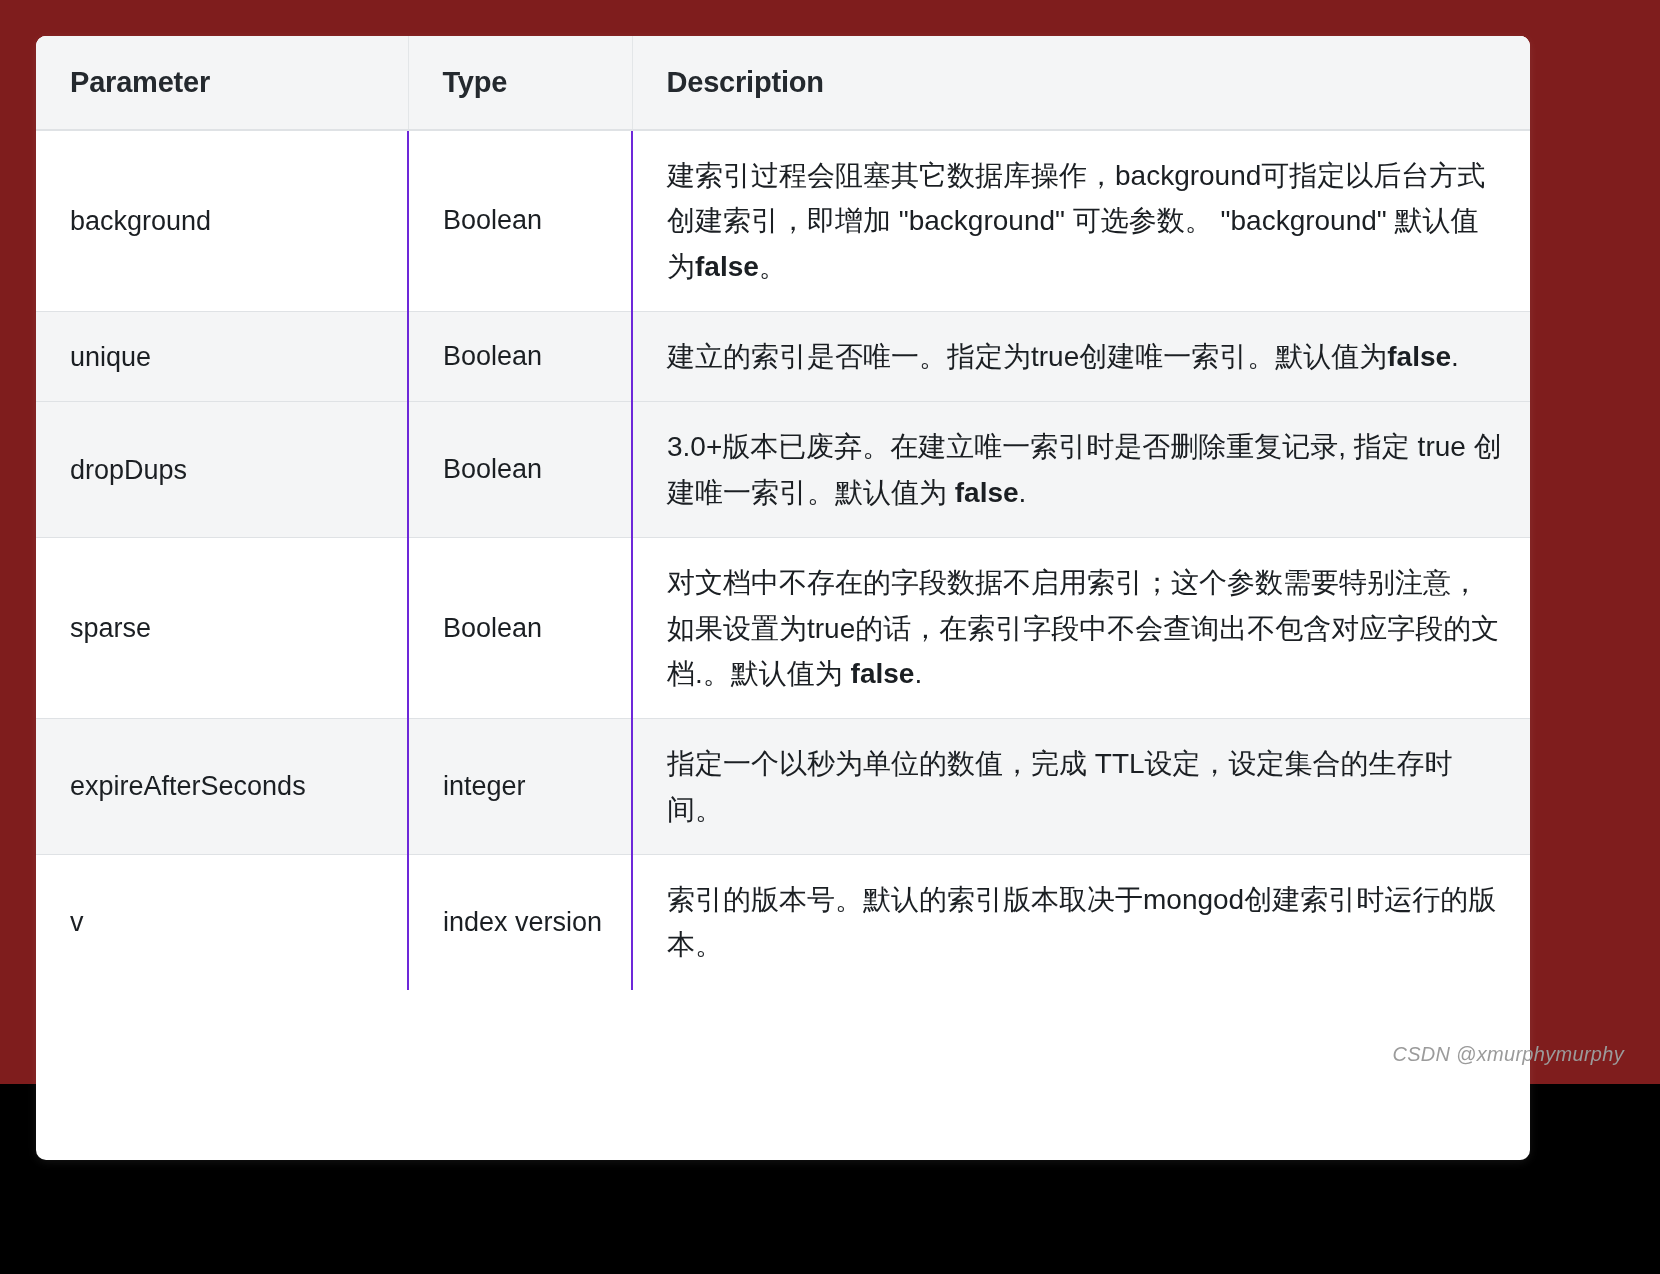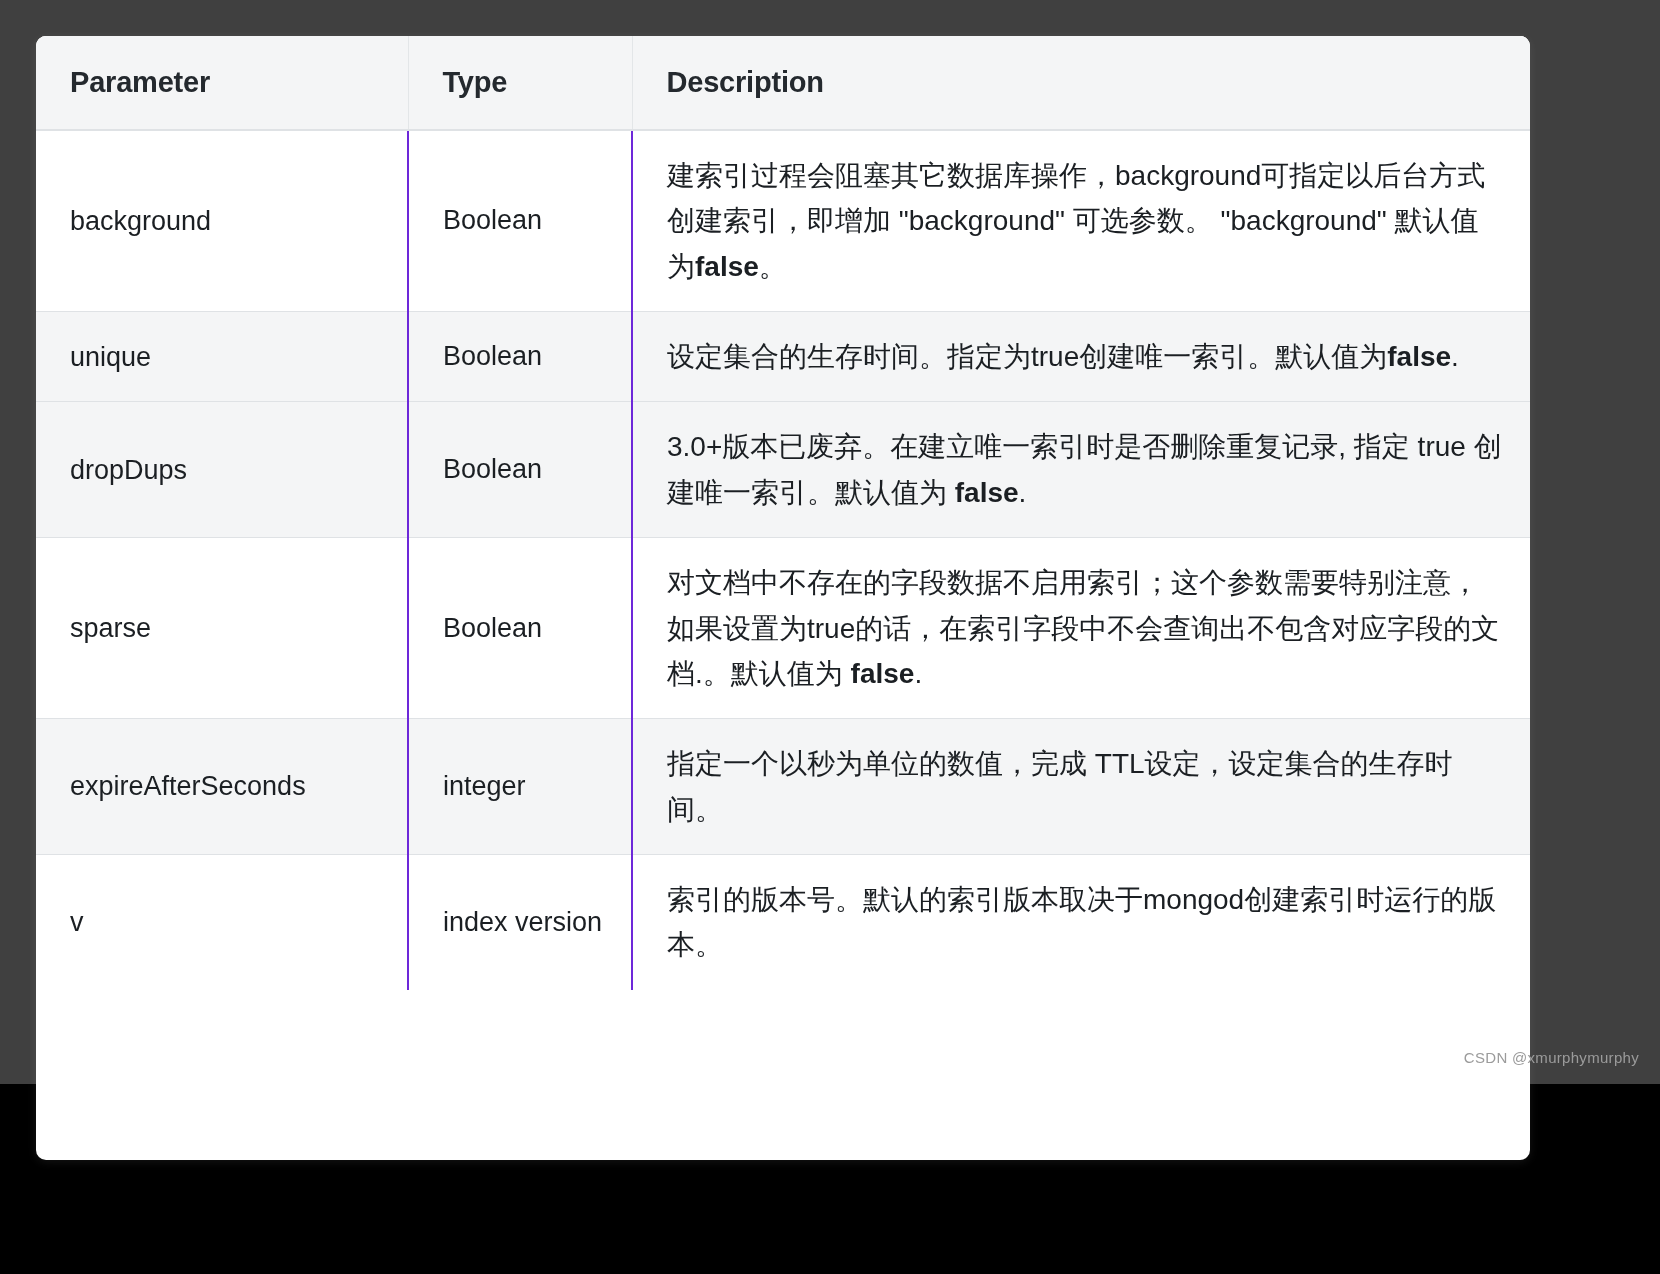--- a/index.html
+++ b/index.html
@@ -11,21 +11,21 @@
     width: 1660px;
     height: 1274px;
     overflow: hidden;
     font-family: "Liberation Sans", "DejaVu Sans", sans-serif;
   }
 
   .page {
     position: relative;
     width: 1660px;
     height: 1084px;
-    background: #404040;
+    background: #7f1d1d;
   }
 
   .card {
     position: absolute;
     left: 36px;
     top: 36px;
     width: 1494px;
     height: 1124px;
     background: #ffffff;
     border-radius: 10px;
@@ -86,26 +86,27 @@
     font-size: 28px;
     font-weight: 400;
     line-height: 1.62;
     padding-right: 26px;
     color: #1b1f23;
   }
   td.cell-desc b, td.cell-desc strong { font-weight: bold; }
 
   .watermark {
     position: absolute;
-    right: 21px;
+    right: 36px;
     bottom: 18px;
-    font-size: 15px;
+    font-size: 20px;
     color: #9b9b9b;
     letter-spacing: 0.3px;
     white-space: nowrap;
+    font-style: italic;
   }
 </style>
 </head>
 <body>
 
 <div class="page">
 
   <div class="card">
     <table class="param-table">
       <colgroup>
@@ -122,21 +123,21 @@
       </thead>
       <tbody id="table-body">
           <tr class="row-odd">
             <td class="cell-param">background</td>
             <td class="cell-type">Boolean</td>
             <td class="cell-desc"><span>建索引过程会阻塞其它数据库操作，background可指定以后台方式创建索引，即增加 "background" 可选参数。 "background" 默认值为</span><b>false</b><span>。</span></td>
           </tr>
           <tr class="row-even">
             <td class="cell-param">unique</td>
             <td class="cell-type">Boolean</td>
-            <td class="cell-desc"><span>设定集合的生存时间。指定为true创建唯一索引。默认值为</span><b>false</b><span>.</span></td>
+            <td class="cell-desc"><span>建立的索引是否唯一。指定为true创建唯一索引。默认值为</span><b>false</b><span>.</span></td>
           </tr>
           <tr class="row-even">
             <td class="cell-param">dropDups</td>
             <td class="cell-type">Boolean</td>
             <td class="cell-desc"><span>3.0+版本已废弃。在建立唯一索引时是否删除重复记录, 指定 true 创建唯一索引。默认值为 </span><b>false</b><span>.</span></td>
           </tr>
           <tr class="row-odd">
             <td class="cell-param">sparse</td>
             <td class="cell-type">Boolean</td>
             <td class="cell-desc"><span>对文档中不存在的字段数据不启用索引；这个参数需要特别注意，如果设置为true的话，在索引字段中不会查询出不包含对应字段的文档.。默认值为 </span><b>false</b><span>.</span></td>

